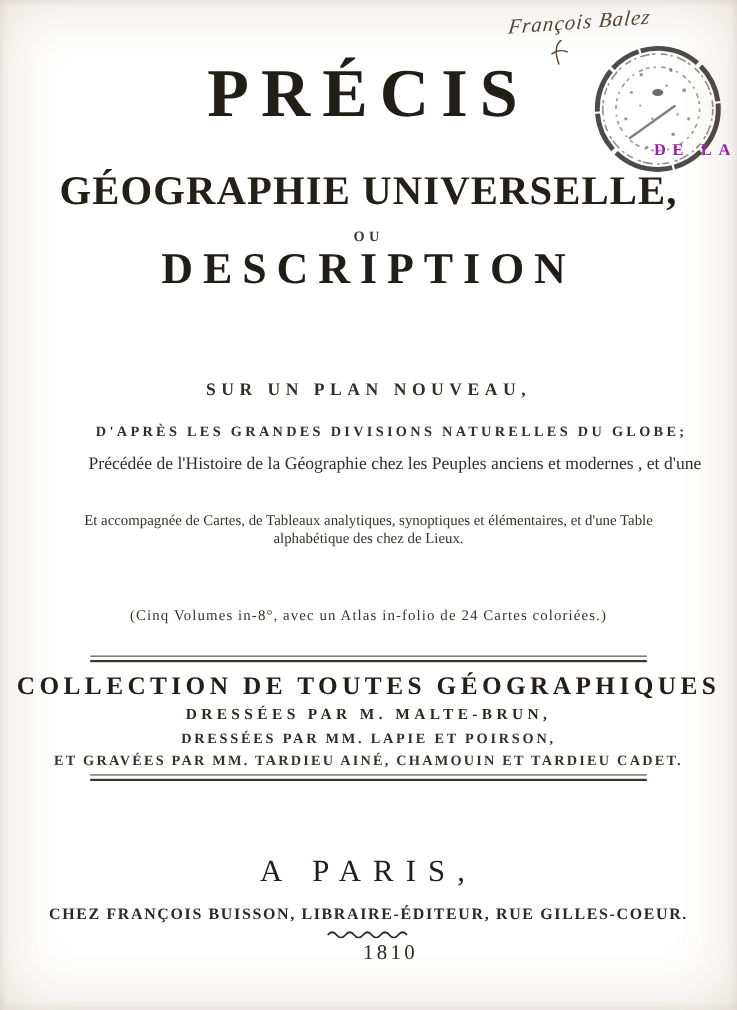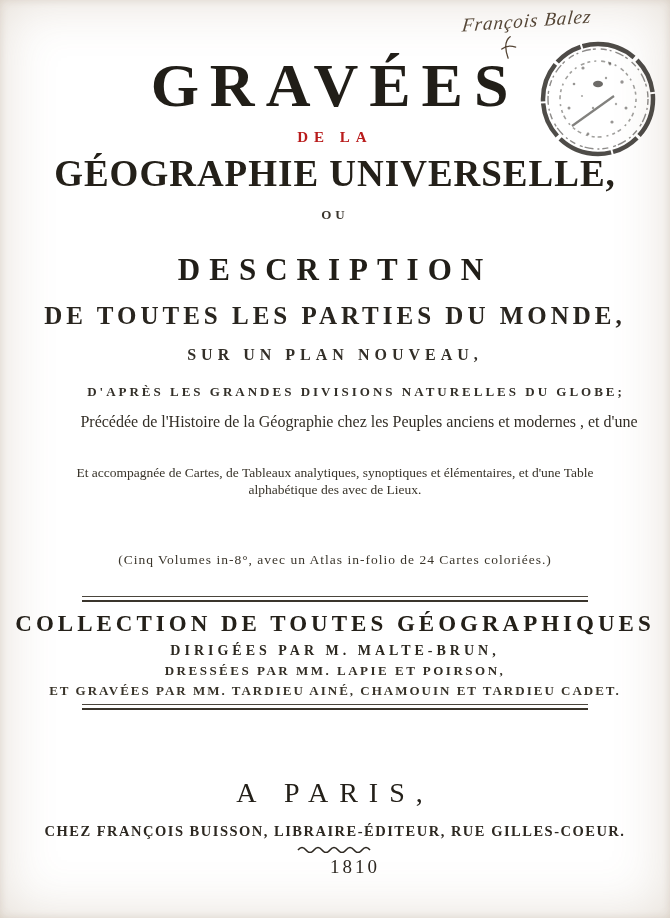--- a/index.html
+++ b/index.html
@@ -30,24 +30,24 @@
       radial-gradient(circle 2px at 576px 851px,rgba(168,104,48,.30), rgba(168,104,48,0) 72%),
       radial-gradient(circle 2px at 266px 738px,rgba(168,104,48,.30), rgba(168,104,48,0) 72%),
       radial-gradient(circle 2px at 36px 96px,  rgba(168,104,48,.35), rgba(168,104,48,0) 72%),
       linear-gradient(135deg, rgba(110,88,62,.22), rgba(110,88,62,0) 70px),
       linear-gradient(to bottom, #ece3d4 0%, #eae1d1 55%, #e6dccа 100%),
       linear-gradient(to bottom, #ebe2d3, #e6dcca);
     box-shadow: inset 0 0 55px rgba(130,100,65,.22), inset 0 0 8px rgba(130,100,65,.18);
   }
   .line{position:absolute;left:0;right:0;text-align:center;white-space:nowrap;}
   .t-main   {top:50px;  font-size:62px; letter-spacing:11px; font-weight:bold; color:#211e18;}
-  .t-dela   {top:129px; font-size:15px; letter-spacing:6px;  font-weight:bold; color:#b91c1c;}
+  .t-dela   {top:129px; font-size:15px; letter-spacing:6px;  font-weight:bold; color:#a21caf;text-align:right;}
   .t-geo    {top:152px; font-size:37px; letter-spacing:1px;  font-weight:bold; color:#242019;}
   .t-ou     {top:207px; font-size:13px; letter-spacing:4px;  font-weight:bold; color:#3a352d;}
-  .t-desc   {top:252px; font-size:31px; letter-spacing:9px;  font-weight:bold; color:#211e18;}
+  .t-desc   {top:220px; font-size:40px; letter-spacing:9px;  font-weight:bold; color:#211e18;}
   .t-monde  {top:302px; font-size:25px; letter-spacing:4px;  font-weight:bold; color:#29251f;}
   .t-plan   {top:346px; font-size:16px; letter-spacing:5px;  font-weight:bold; color:#332f28;}
   .t-globe  {top:384px; font-size:13px; letter-spacing:3px;  font-weight:bold; color:#332f28;margin-left:42px;}
   .t-para1  {top:411px; font-size:16px; line-height:22px; color:#332e26;}
   .t-para1 .ln{white-space:nowrap;padding-left:48px;}
   .t-para2  {top:464px; font-size:13.5px; line-height:17px; color:#383329;}
   .t-author {top:504px; font-size:28px; letter-spacing:5px; color:#262219;}
   .t-vols   {top:552px; font-size:13.5px; letter-spacing:1px; color:#3a352b;}
   .rule{position:absolute;left:82px;width:506px;height:3px;
         border-top:1px solid #4a453c;border-bottom:2px solid #3a352c;}
@@ -99,44 +99,43 @@
         <circle cx="31" cy="70" r="1.5" opacity=".5"></circle>
           <circle cx="36" cy="46" r="1.3" opacity=".5"></circle>
         <circle cx="55" cy="70" r="1.2" opacity=".45"></circle>
           <circle cx="68" cy="40" r="1.2" opacity=".45"></circle>
         <circle cx="44" cy="58" r="1.1" opacity=".4"></circle>
           <circle cx="78" cy="66" r="1.2" opacity=".4"></circle>
       </g>
     </svg>
   </div>
 
-  <div class="line t-main">GRAVÉES</div>
+  <div class="line t-main">PRÉCIS</div>
   <div class="line t-dela">DE LA</div>
   <div class="line t-geo">GÉOGRAPHIE UNIVERSELLE,</div>
   <div class="line t-ou">OU</div>
   <div class="line t-desc">DESCRIPTION</div>
-  <div class="line t-monde">DE TOUTES LES PARTIES DU MONDE,</div>
   <div class="line t-plan">SUR UN PLAN NOUVEAU,</div>
   <div class="line t-globe">D'APRÈS LES GRANDES DIVISIONS NATURELLES DU GLOBE;</div>
 
   <div class="line t-para1">
     <div class="ln">Précédée de l'Histoire de la Géographie chez les Peuples anciens et modernes , et d'une</div>
   </div>
 
   <div class="line t-para2">
     <div class="ln">Et accompagnée de Cartes, de Tableaux analytiques, synoptiques et élémentaires, et d'une Table</div>
-    <div class="ln">alphabétique des avec de Lieux.</div>
+    <div class="ln">alphabétique des chez de Lieux.</div>
   </div>
 
   <div class="line t-vols">(Cinq Volumes in-8°, avec un Atlas in-folio de 24 Cartes coloriées.)</div>
 
   <div class="rule rule-1"></div>
 
   <div class="line t-col1">COLLECTION DE TOUTES GÉOGRAPHIQUES</div>
-  <div class="line t-col2">DIRIGÉES PAR M. MALTE-BRUN,</div>
+  <div class="line t-col2">DRESSÉES PAR M. MALTE-BRUN,</div>
   <div class="line t-col3">DRESSÉES PAR MM. LAPIE ET POIRSON,</div>
   <div class="line t-col4">ET GRAVÉES PAR MM. TARDIEU AINÉ, CHAMOUIN ET TARDIEU CADET.</div>
 
   <div class="rule rule-2"></div>
 
   <div class="line t-city">A PARIS,</div>
   <div class="line t-pub">CHEZ FRANÇOIS BUISSON, LIBRAIRE-ÉDITEUR, RUE GILLES-COEUR.</div>
 
   <div class="wavy">
     <svg width="76" height="8" viewBox="0 0 76 8">

